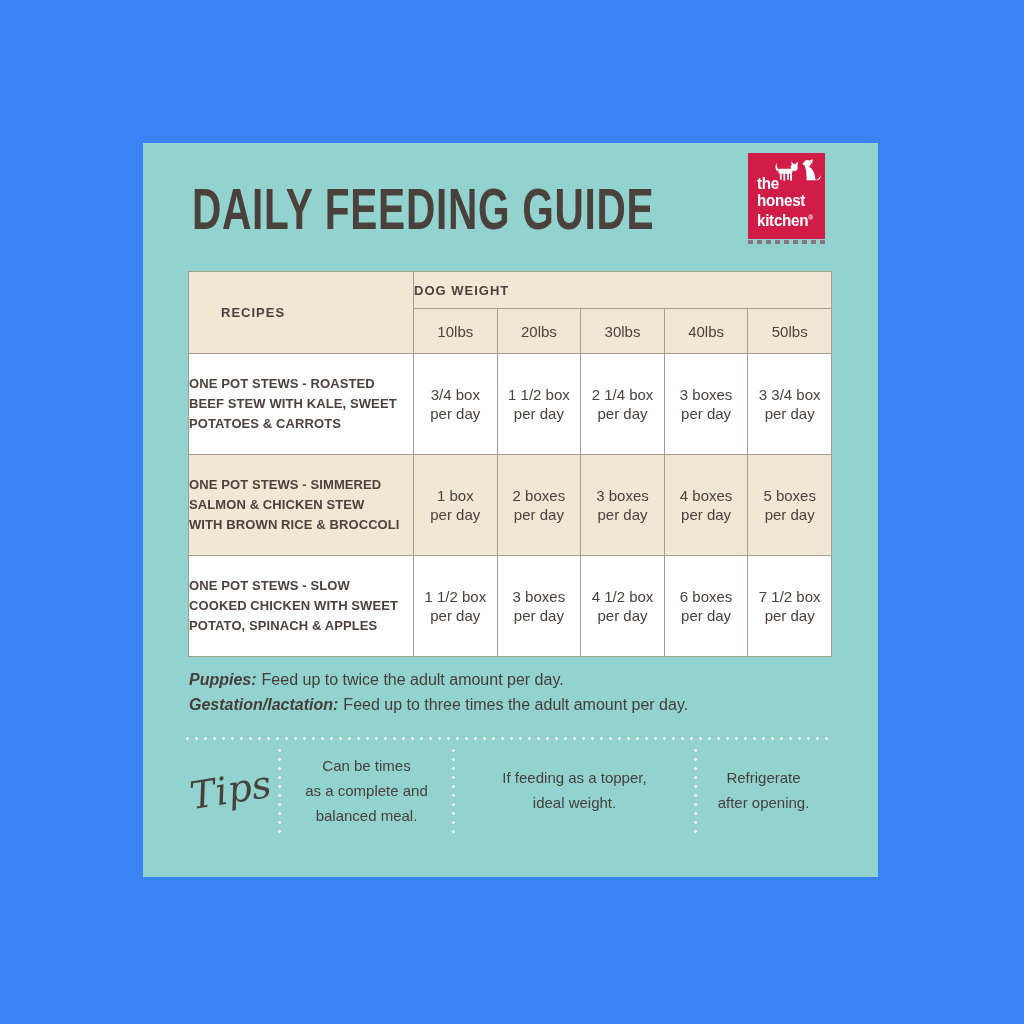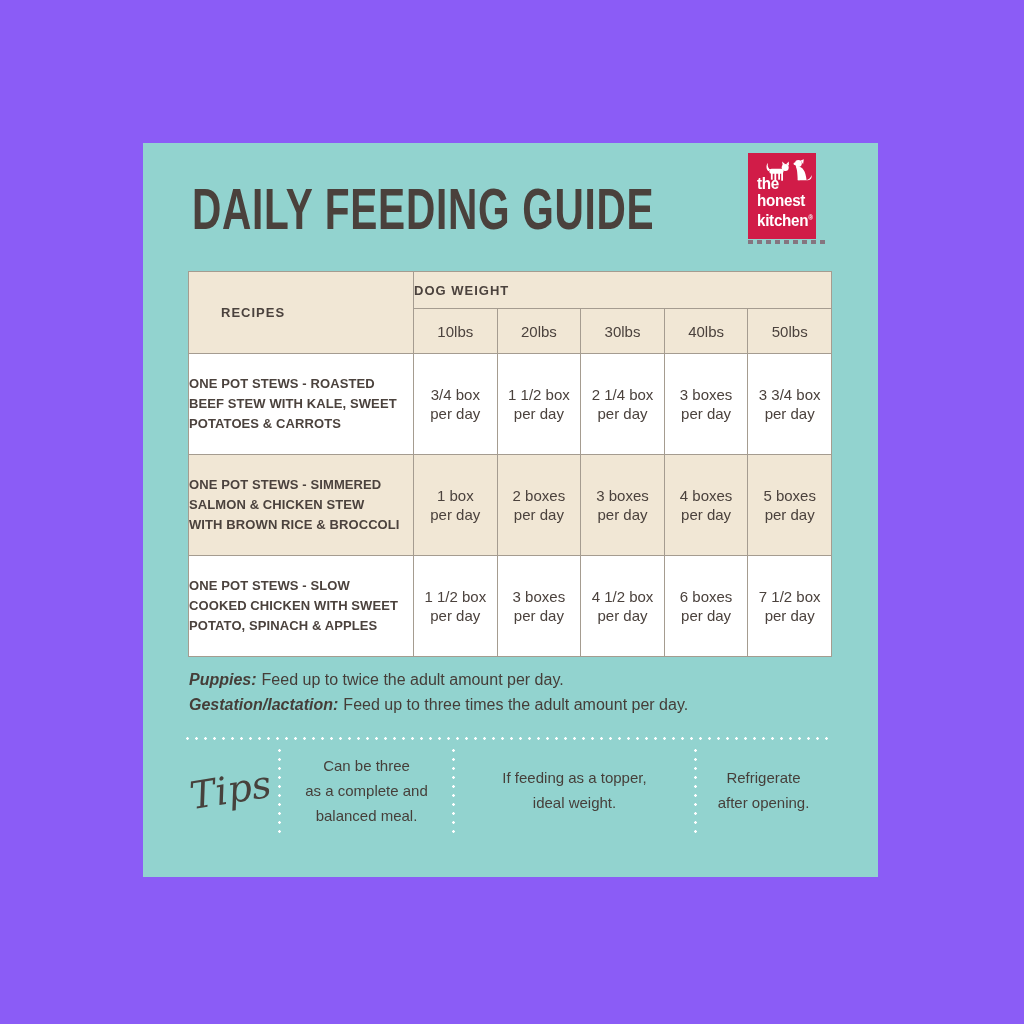--- a/index.html
+++ b/index.html
@@ -1,27 +1,27 @@
 <!DOCTYPE html>
 <html><head>
 <meta charset="utf-8">
 <style>
   * { margin:0; padding:0; box-sizing:border-box; }
   html,body { width:1024px; height:1024px; }
   body { font-family:"Liberation Sans", sans-serif; }
-  .page { position:relative; width:1024px; height:1024px; background:#8b5cf6; overflow:hidden;text-decoration:underline; }
+  .page { position:relative; width:1024px; height:1024px; background:#3b82f6; overflow:hidden;text-decoration:underline; }
   .card { position:absolute; left:143px; top:143px; width:735px; height:734px; background:#92d3cf; }
 
   
   .title { position:absolute; left:49px; top:37px; font-size:58px; font-weight:700;
            color:#4a413c; letter-spacing:1px; white-space:nowrap;
            transform:scaleX(0.70); transform-origin:left top; line-height:1; }
 
   
-  .logo-box { position:absolute; left:605px; top:10px; width:68px; height:86px; background:#d11c48;padding-left:45px; }
+  .logo-box { position:absolute; left:605px; top:10px; width:77px; height:86px; background:#d11c48;padding-left:45px; }
   .logo-text { position:absolute; left:9px; top:22px; color:#ffffff; font-weight:700;
                font-size:16px; line-height:17px; letter-spacing:-0.3px;
                transform:scaleX(0.95); transform-origin:left top; }
   .logo-text sup { font-size:7px; vertical-align:6px; }
   .logo-animals { position:absolute; right:3px; top:5px; }
   .logo-perf { position:absolute; left:605px; top:97px; width:77px; height:4px;
                background:repeating-linear-gradient(90deg, rgba(122,40,62,0.55) 0 5px, rgba(122,40,62,0) 5px 9px); }
 
   
   .feed-table { position:absolute; left:45px; top:128px; width:643px;
@@ -207,21 +207,21 @@
     <div class="notes">
       <div><span class="note-label">Puppies:</span><span>Feed up to twice the adult amount per day.</span></div>
       <div><span class="note-label">Gestation/lactation:</span><span>Feed up to three times the adult amount per day.</span></div>
     </div>
 
     <div class="tips-topline"></div>
     <div class="tips-row">
       <div class="tips-heading">Tips</div>
       <div class="tip-divider"></div>
       <div class="tip tip-1">
-        <div>Can be three</div>
+        <div>Can be times</div>
         <div>as a complete and</div>
         <div>balanced meal.</div>
       </div>
       <div class="tip-divider"></div>
       <div class="tip tip-2">
         <div>If feeding as a topper,</div>
         <div>ideal weight.</div>
       </div>
       <div class="tip-divider"></div>
       <div class="tip tip-3">

